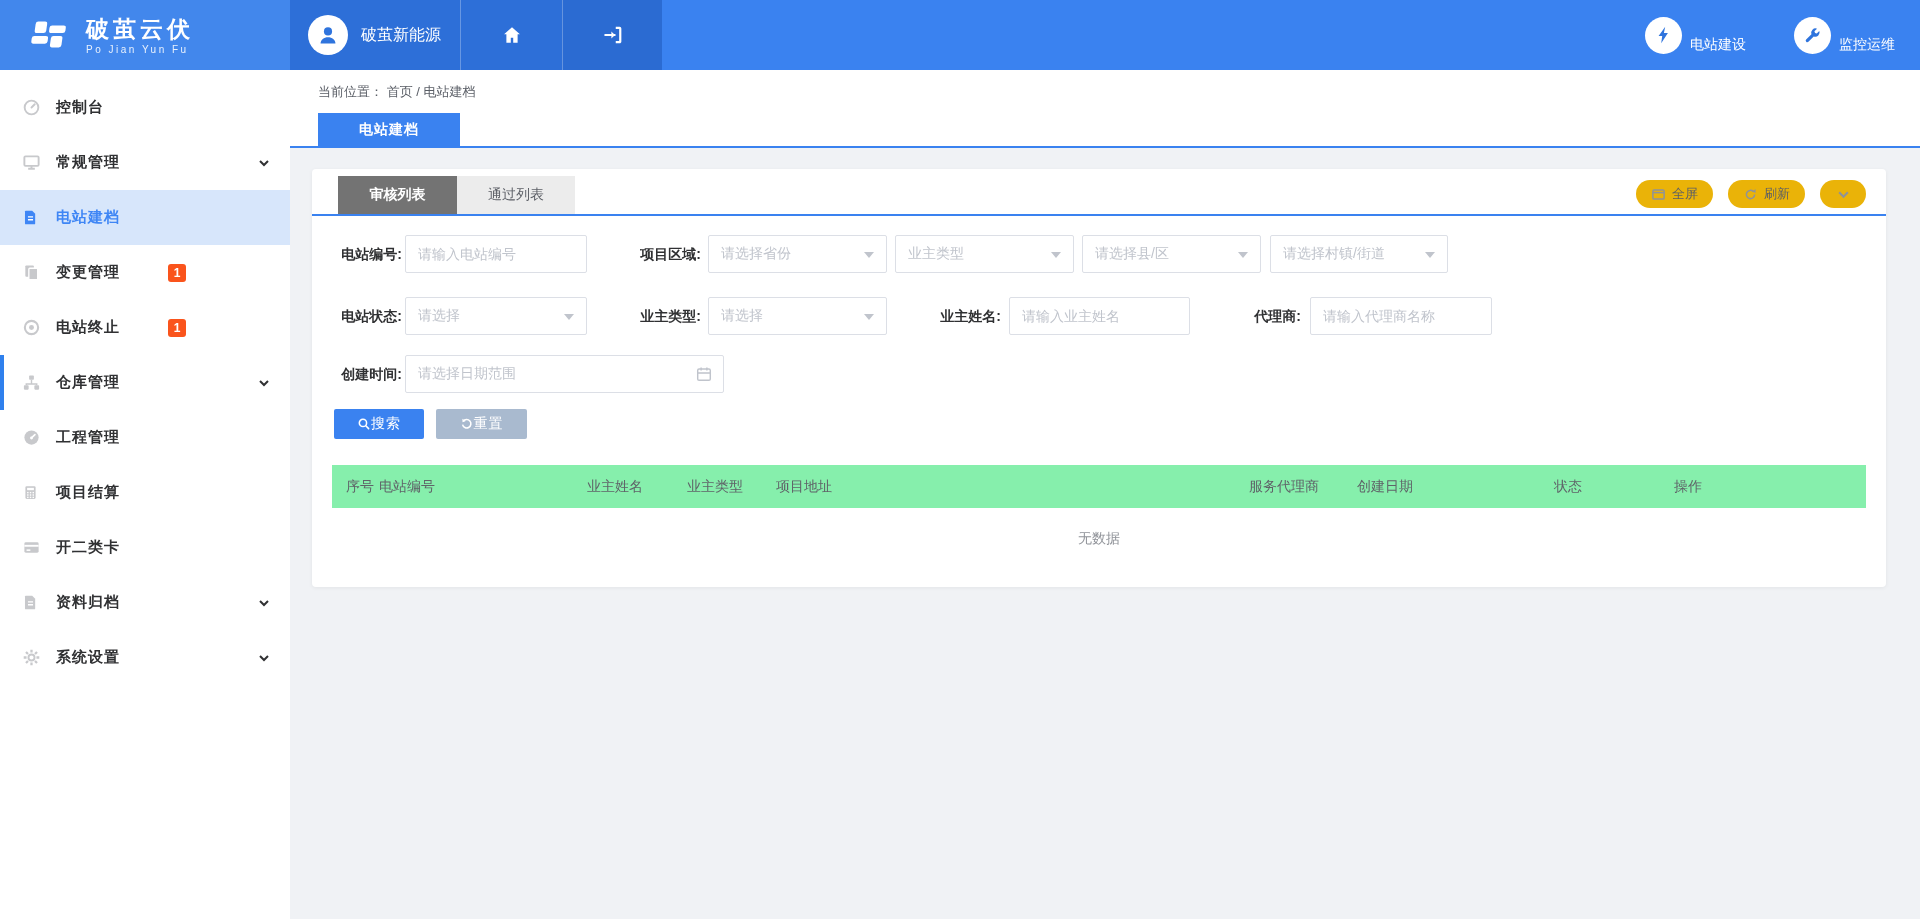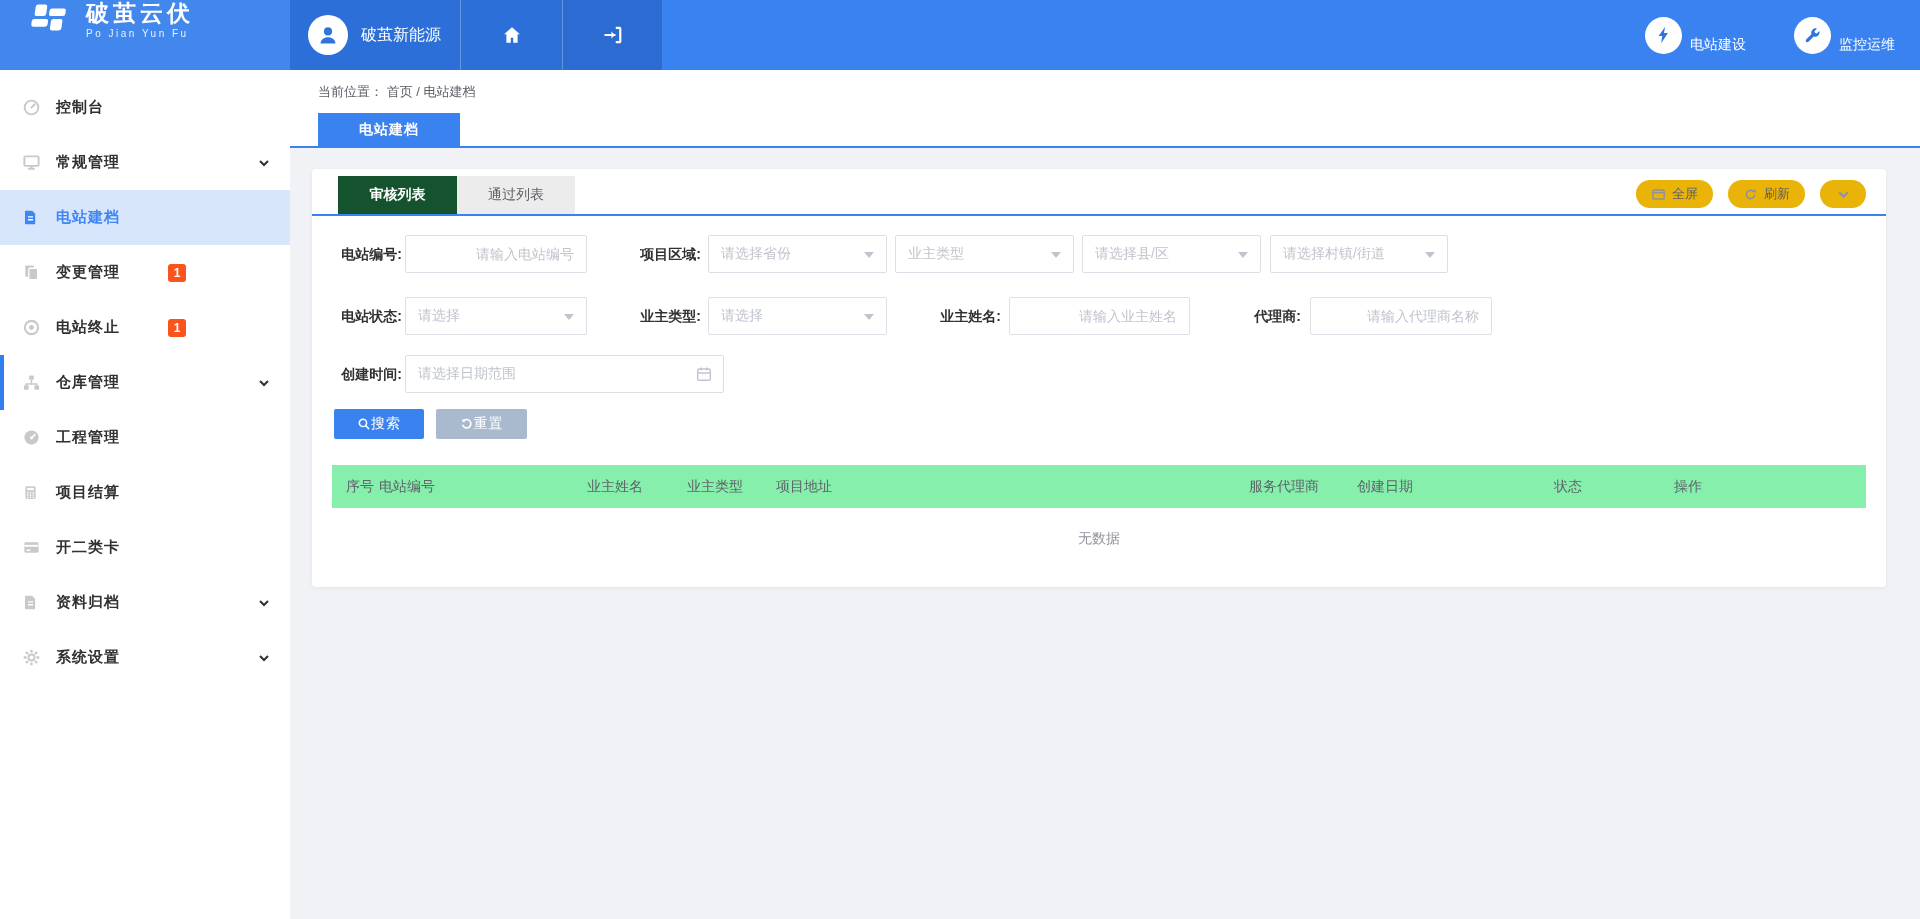--- a/index.html
+++ b/index.html
@@ -3,21 +3,21 @@
 <meta charset="utf-8">
 <style>
   * { margin:0; padding:0; box-sizing:border-box; }
   html,body { width:1920px; height:919px; overflow:hidden;
     font-family:"Liberation Sans","DejaVu Sans",sans-serif; background:#f0f2f5; }
   .app { position:relative; width:1920px; height:919px; }
 
   
   .topbar { position:absolute; top:0; left:0; width:1920px; height:70px; background:#3a82f0; z-index:5; }
   .logo-block { position:absolute; left:0; top:0; width:290px; height:70px; background:#4287ec;
-    display:flex; padding-left:26px; }
+    display:flex; align-items:center; padding-left:26px; }
   .logo-text { margin-left:14px; color:#fff; }
   .logo-title { font-size:23px; font-weight:bold; letter-spacing:4px; line-height:26px; }
   .logo-sub { font-size:10px; letter-spacing:2.5px; color:rgba(255,255,255,.88); margin-top:2px; }
   .topbar-mid { position:absolute; left:290px; top:0; height:70px; display:flex; }
   .seg { height:70px; display:flex; align-items:center; justify-content:center; background:#2d6fd8; cursor:pointer; }
   .seg + .seg { border-left:1px solid rgba(255,255,255,.28); }
   .seg-user { width:170px; justify-content:flex-start; padding-left:18px; }
   .seg-home { width:102px; }
   .seg-exit { width:100px; background:#2b6bd2; }
   .avatar { width:40px; height:40px; border-radius:50%; background:#fff; display:flex; align-items:center; justify-content:center; }
@@ -49,34 +49,34 @@
     color:#fff; font-size:14px; font-weight:600; display:flex; align-items:center; justify-content:center;
     letter-spacing:1px; cursor:pointer; }
   .content { position:absolute; left:290px; top:150px; width:1630px; height:769px; background:#f0f2f5; }
 
   
   .panel { position:absolute; left:22px; top:19px; width:1574px; height:418px; background:#fff;
     border-radius:4px; box-shadow:0 1px 4px rgba(0,0,0,.06); }
   .panel-tabs { position:absolute; top:7px; left:0; width:100%; height:40px; border-bottom:2px solid #3a82f0; }
   .ptab { position:absolute; top:0; height:38px; display:flex; align-items:center; justify-content:center;
     font-size:14px; cursor:pointer; }
-  .ptab.active { left:26px; width:119px; background:#14532d; color:#fff; font-weight:600; }
+  .ptab.active { left:26px; width:119px; background:#737373; color:#fff; font-weight:600; }
   .ptab.plain { left:145px; width:118px; background:#ececec; color:#5c5f66; }
   .tools { position:absolute; top:11px; right:20px; display:flex; gap:15px; }
   .pill { height:28px; border-radius:14px; background:#eab308; border:none; display:flex; align-items:center;
     gap:6px; padding:0 15px; font-size:13px; color:#5c5f66; cursor:pointer; font-family:inherit; }
   .pill .pic { color:#8f9399; display:flex; }
   .pill.sq { width:46px; justify-content:center; padding:0; }
 
   
   .f-label { position:absolute; height:38px; line-height:38px; font-size:14px; font-weight:600;
     color:#303133; text-align:right; }
   .inp, .sel, .date-inp { position:absolute; height:38px; border:1px solid #dcdfe6; border-radius:2px;
     background:#fff; font-size:14px; }
-  .inp { padding:0 12px; color:#333; outline:none; font-family:inherit;text-align:right; }
+  .inp { padding:0 12px; color:#333; outline:none; font-family:inherit; }
   .inp::placeholder { color:#c0c4cc; }
   .sel { display:flex; align-items:center; padding:0 26px 0 12px; color:#c0c4cc; cursor:pointer; }
   .sel .arrow { position:absolute; right:12px; top:50%; margin-top:-2px; width:0; height:0;
     border-left:5px solid transparent; border-right:5px solid transparent; border-top:6px solid #c0c4cc; }
   .date-inp { display:flex; align-items:center; padding:0 34px 0 12px; color:#c0c4cc; cursor:pointer; }
   .date-inp .cal { position:absolute; right:10px; top:50%; margin-top:-9px; color:#c0c4cc; }
 
   .btn { position:absolute; top:240px; height:30px; border:none; border-radius:2px; color:#fff;
     font-size:14px; display:flex; align-items:center; justify-content:center; cursor:pointer;
     font-family:inherit; letter-spacing:1px; }

